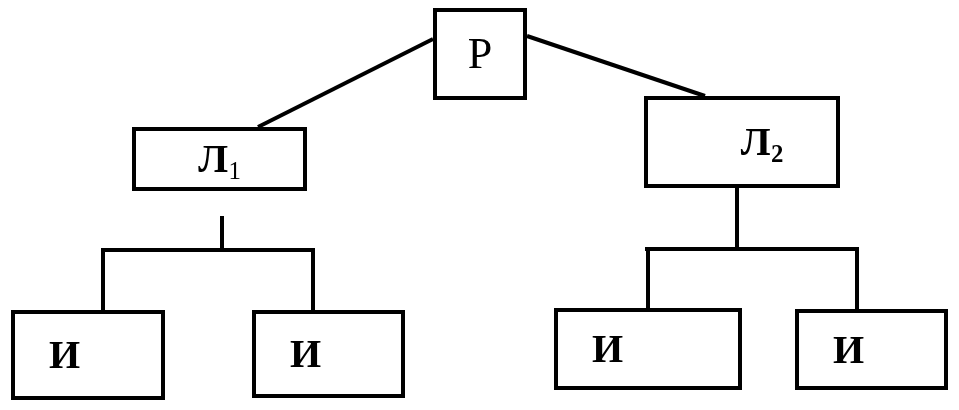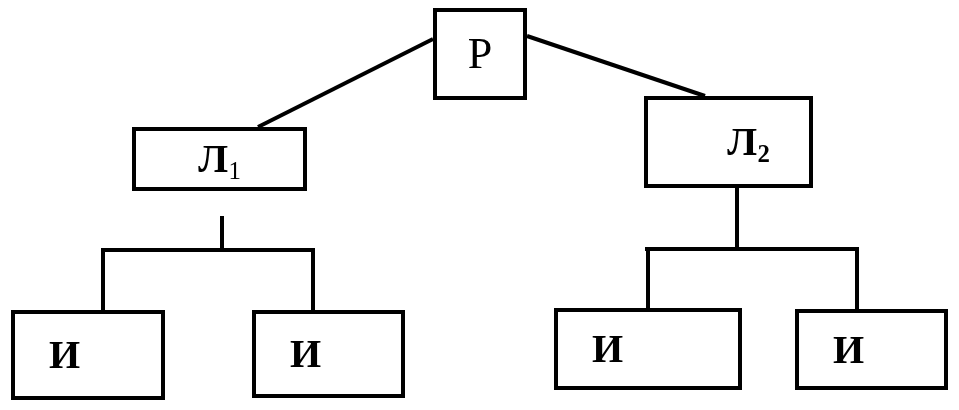--- a/index.html
+++ b/index.html
@@ -99,21 +99,21 @@
   </svg>
 
   <div class="node-box root" style="left:433px; top:8px; width:94px; height:92px;">
     <span class="node-label label-root">Р</span>
   </div>
 
   <div class="node-box" style="left:132px; top:127px; width:175px; height:64px;">
     <span class="node-label label-mid sub-light"><span>Л</span><sub>1</sub></span>
   </div>
 
-  <div class="node-box" style="left:644px; top:96px; width:169px; height:92px;padding-left:40px;">
+  <div class="node-box" style="left:644px; top:96px; width:196px; height:92px;padding-left:40px;">
     <span class="node-label label-mid sub-bold"><span>Л</span><sub>2</sub></span>
   </div>
 
   <div class="node-box" style="left:11px; top:310px; width:154px; height:90px;">
     <div class="leaf-inner leaf-pad">
       <span class="node-label label-leaf">И</span>
     </div>
   </div>
 
   <div class="node-box" style="left:252px; top:310px; width:153px; height:88px;">

